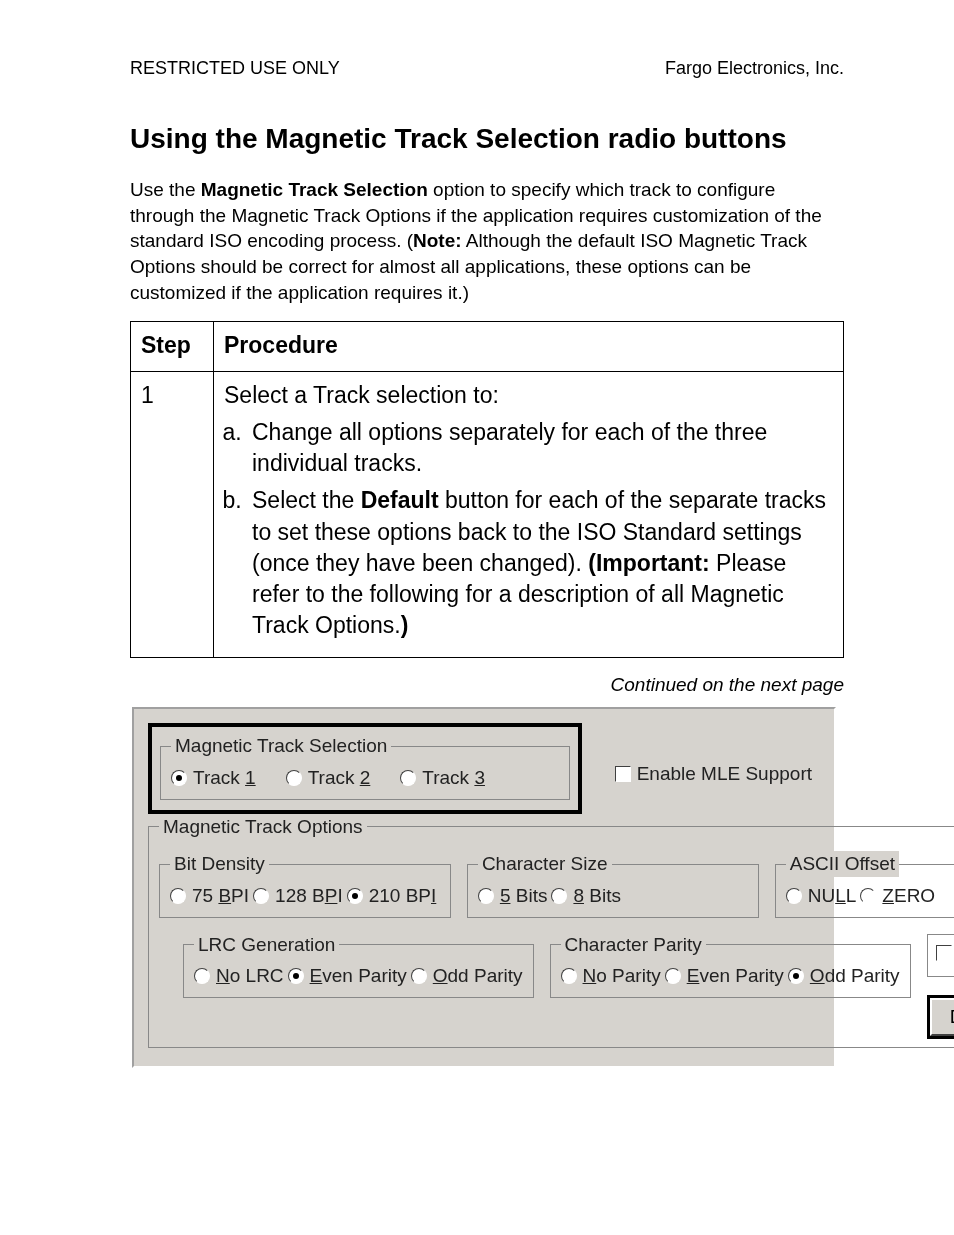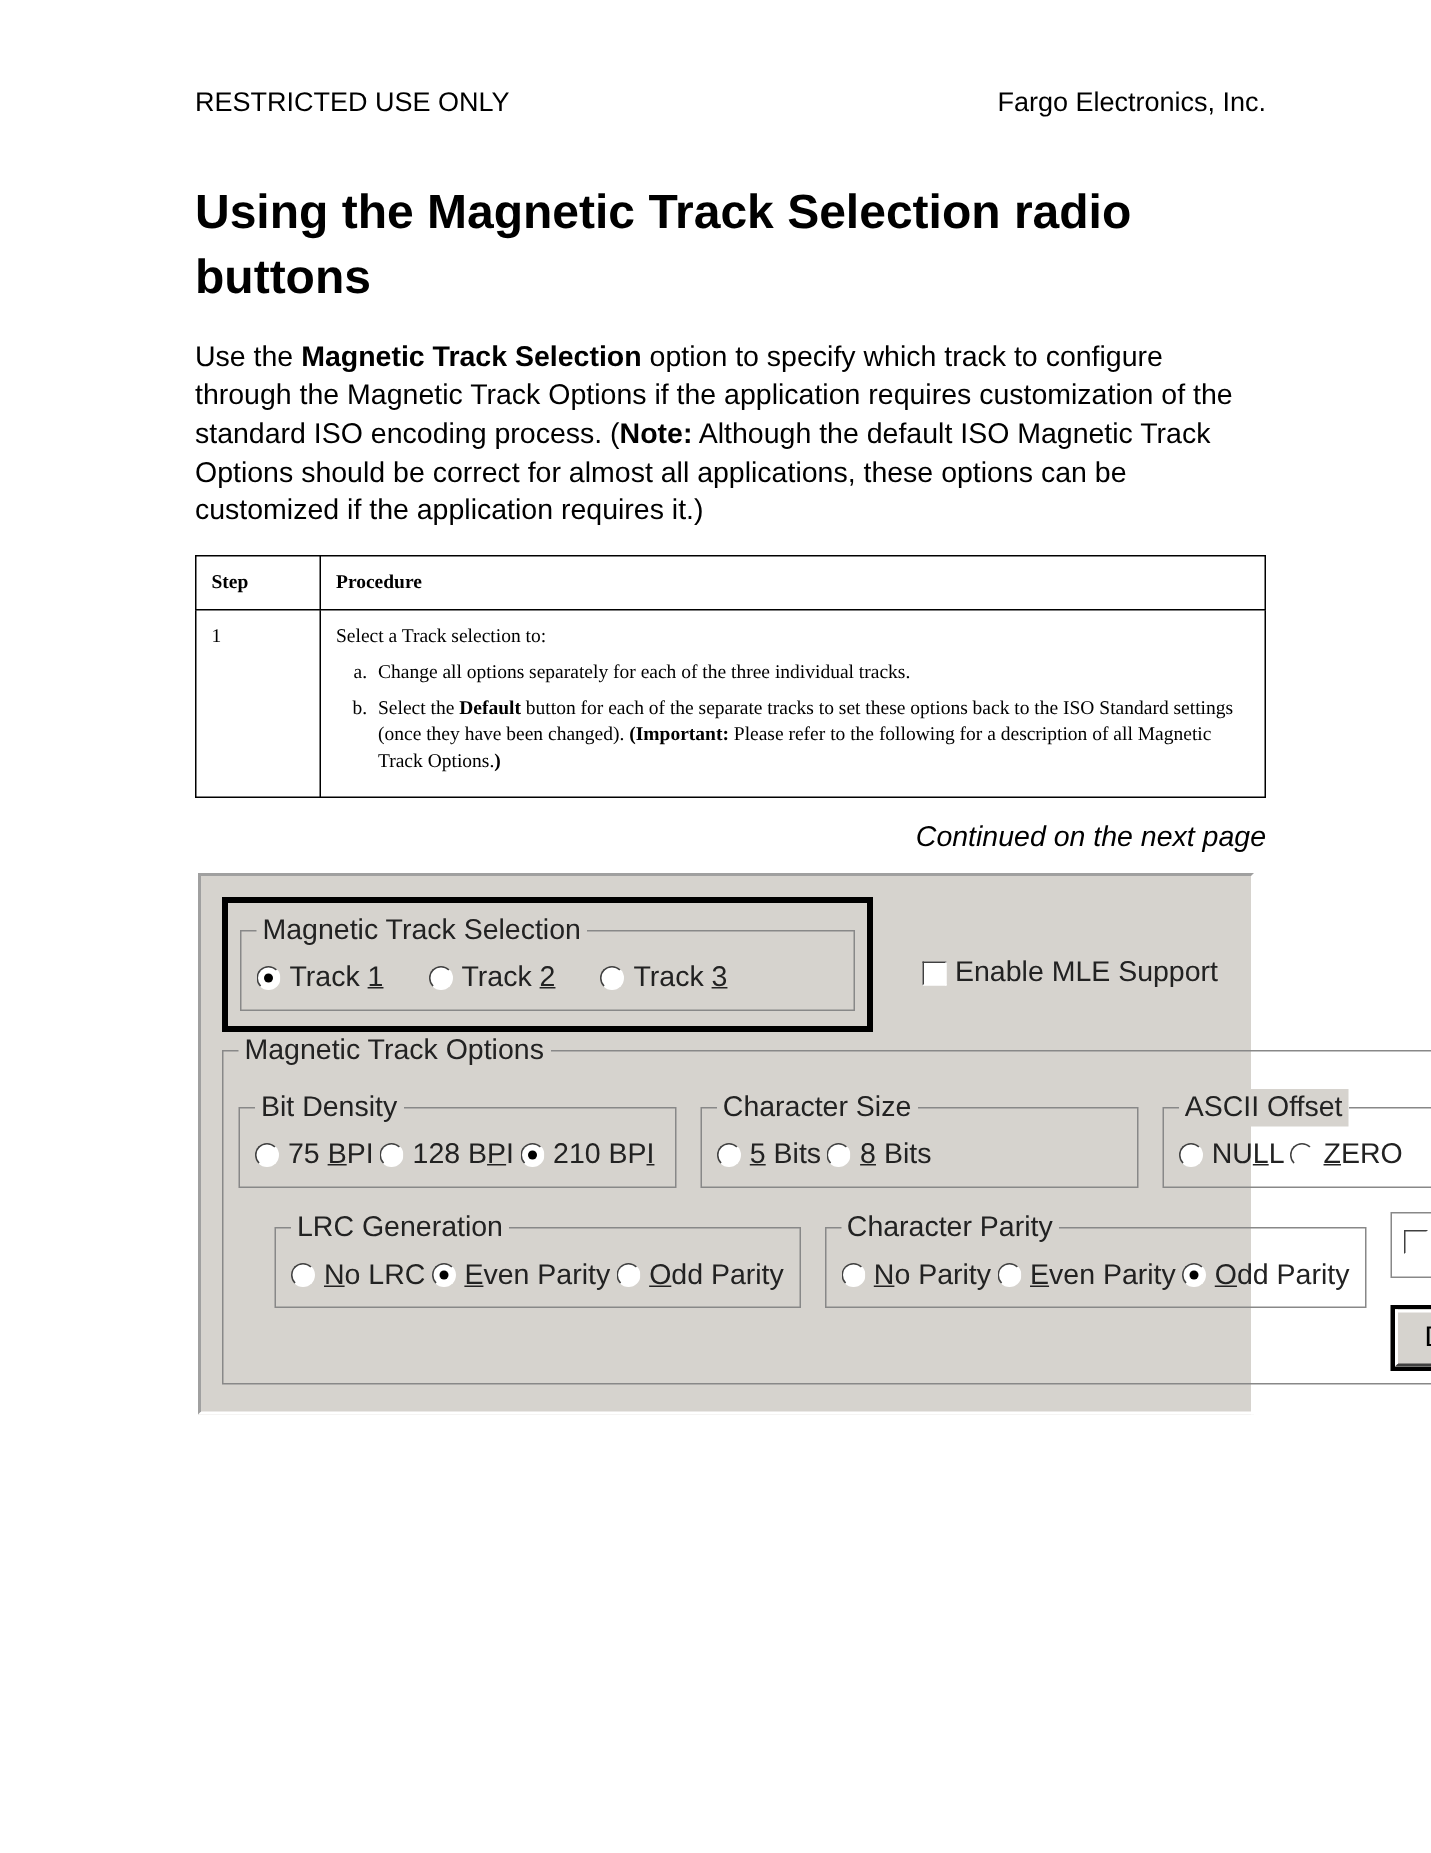--- a/index.html
+++ b/index.html
@@ -19,34 +19,33 @@
     width: 954px;
     padding: 56px 110px 40px 130px;
   }
   .hdr {
     display: flex;
     justify-content: space-between;
     font-size: 18px;
     margin-bottom: 40px;
   }
   h2.section-title {
-    font-size: 32px;
+    font-size: 28px;
     font-weight: bold;
     margin: 0 0 18px 0;
   }
   .intro {
     font-size: 19px;
     margin-bottom: 16px;
   }
   .intro b { font-weight: bold; }
   table.steps {
     border-collapse: collapse;
     width: 100%;
-    font-size: 13px;
-    font-family: Liberation Serif, serif;
+    font-size: 23px;
   }
   table.steps th, table.steps td {
     border: 1px solid #000;
     padding: 8px 10px 10px 10px;
     vertical-align: top;
     text-align: left;
   }
   table.steps th {
     font-weight: bold;
   }

